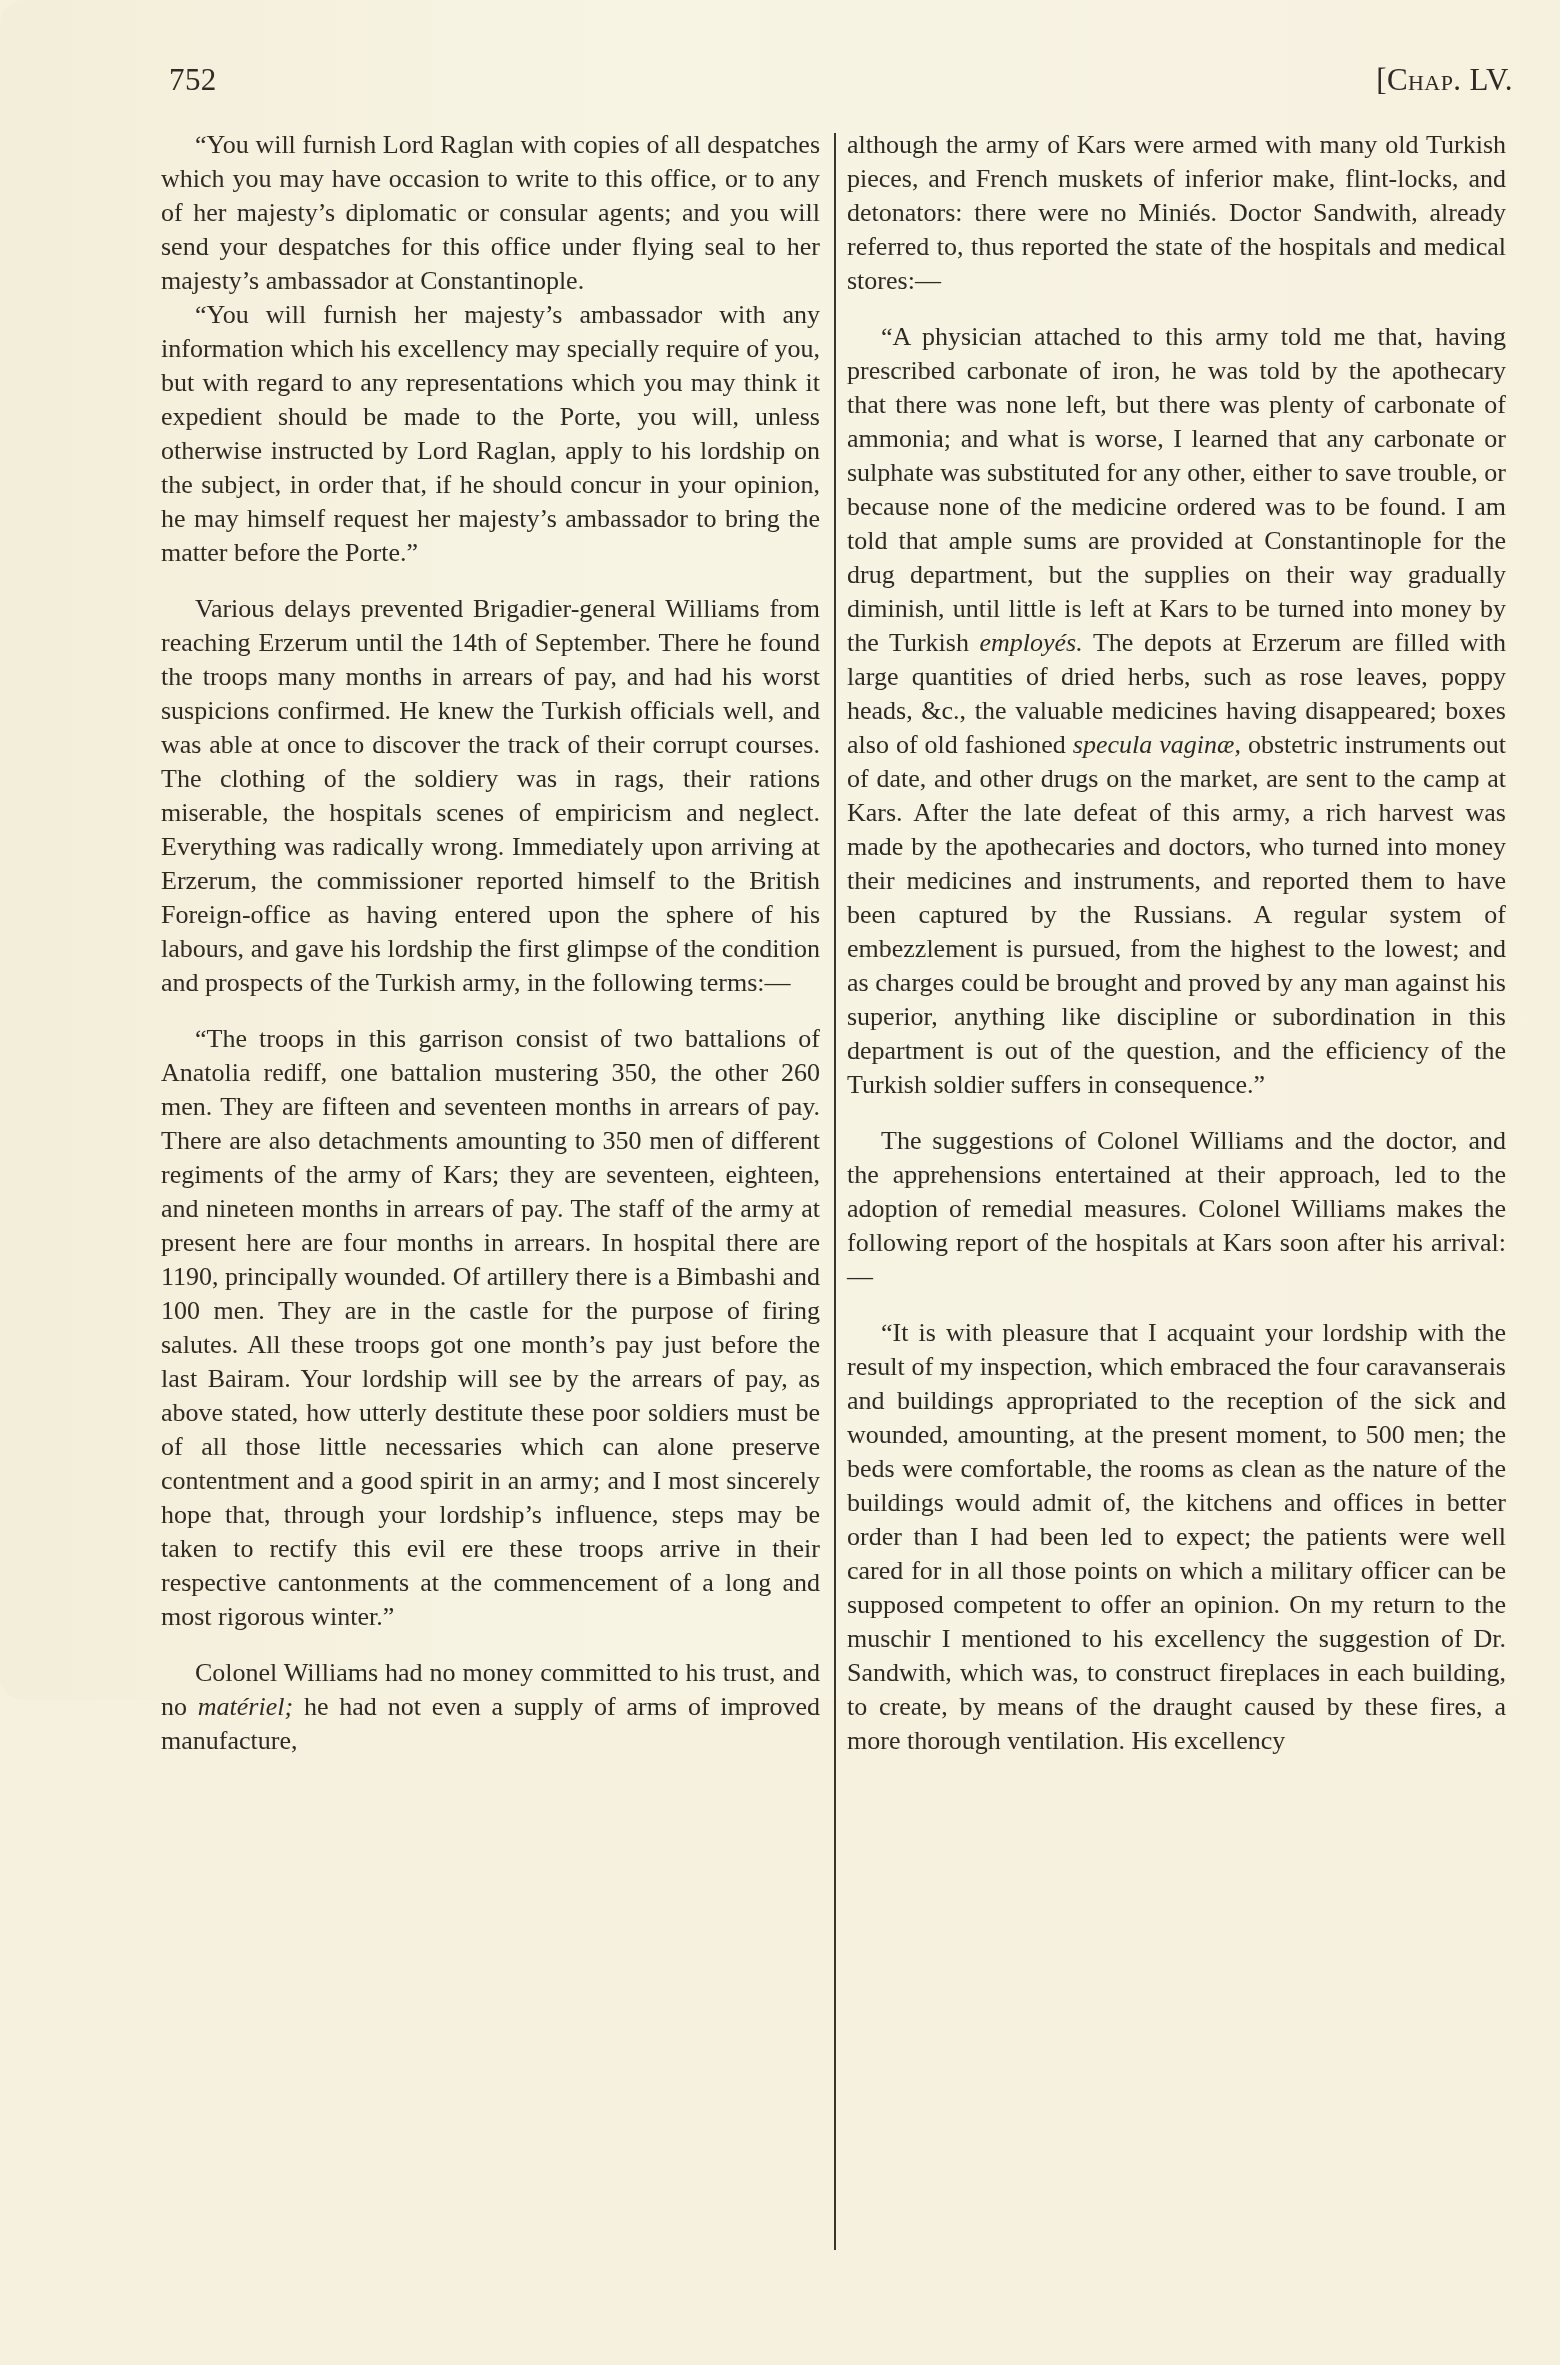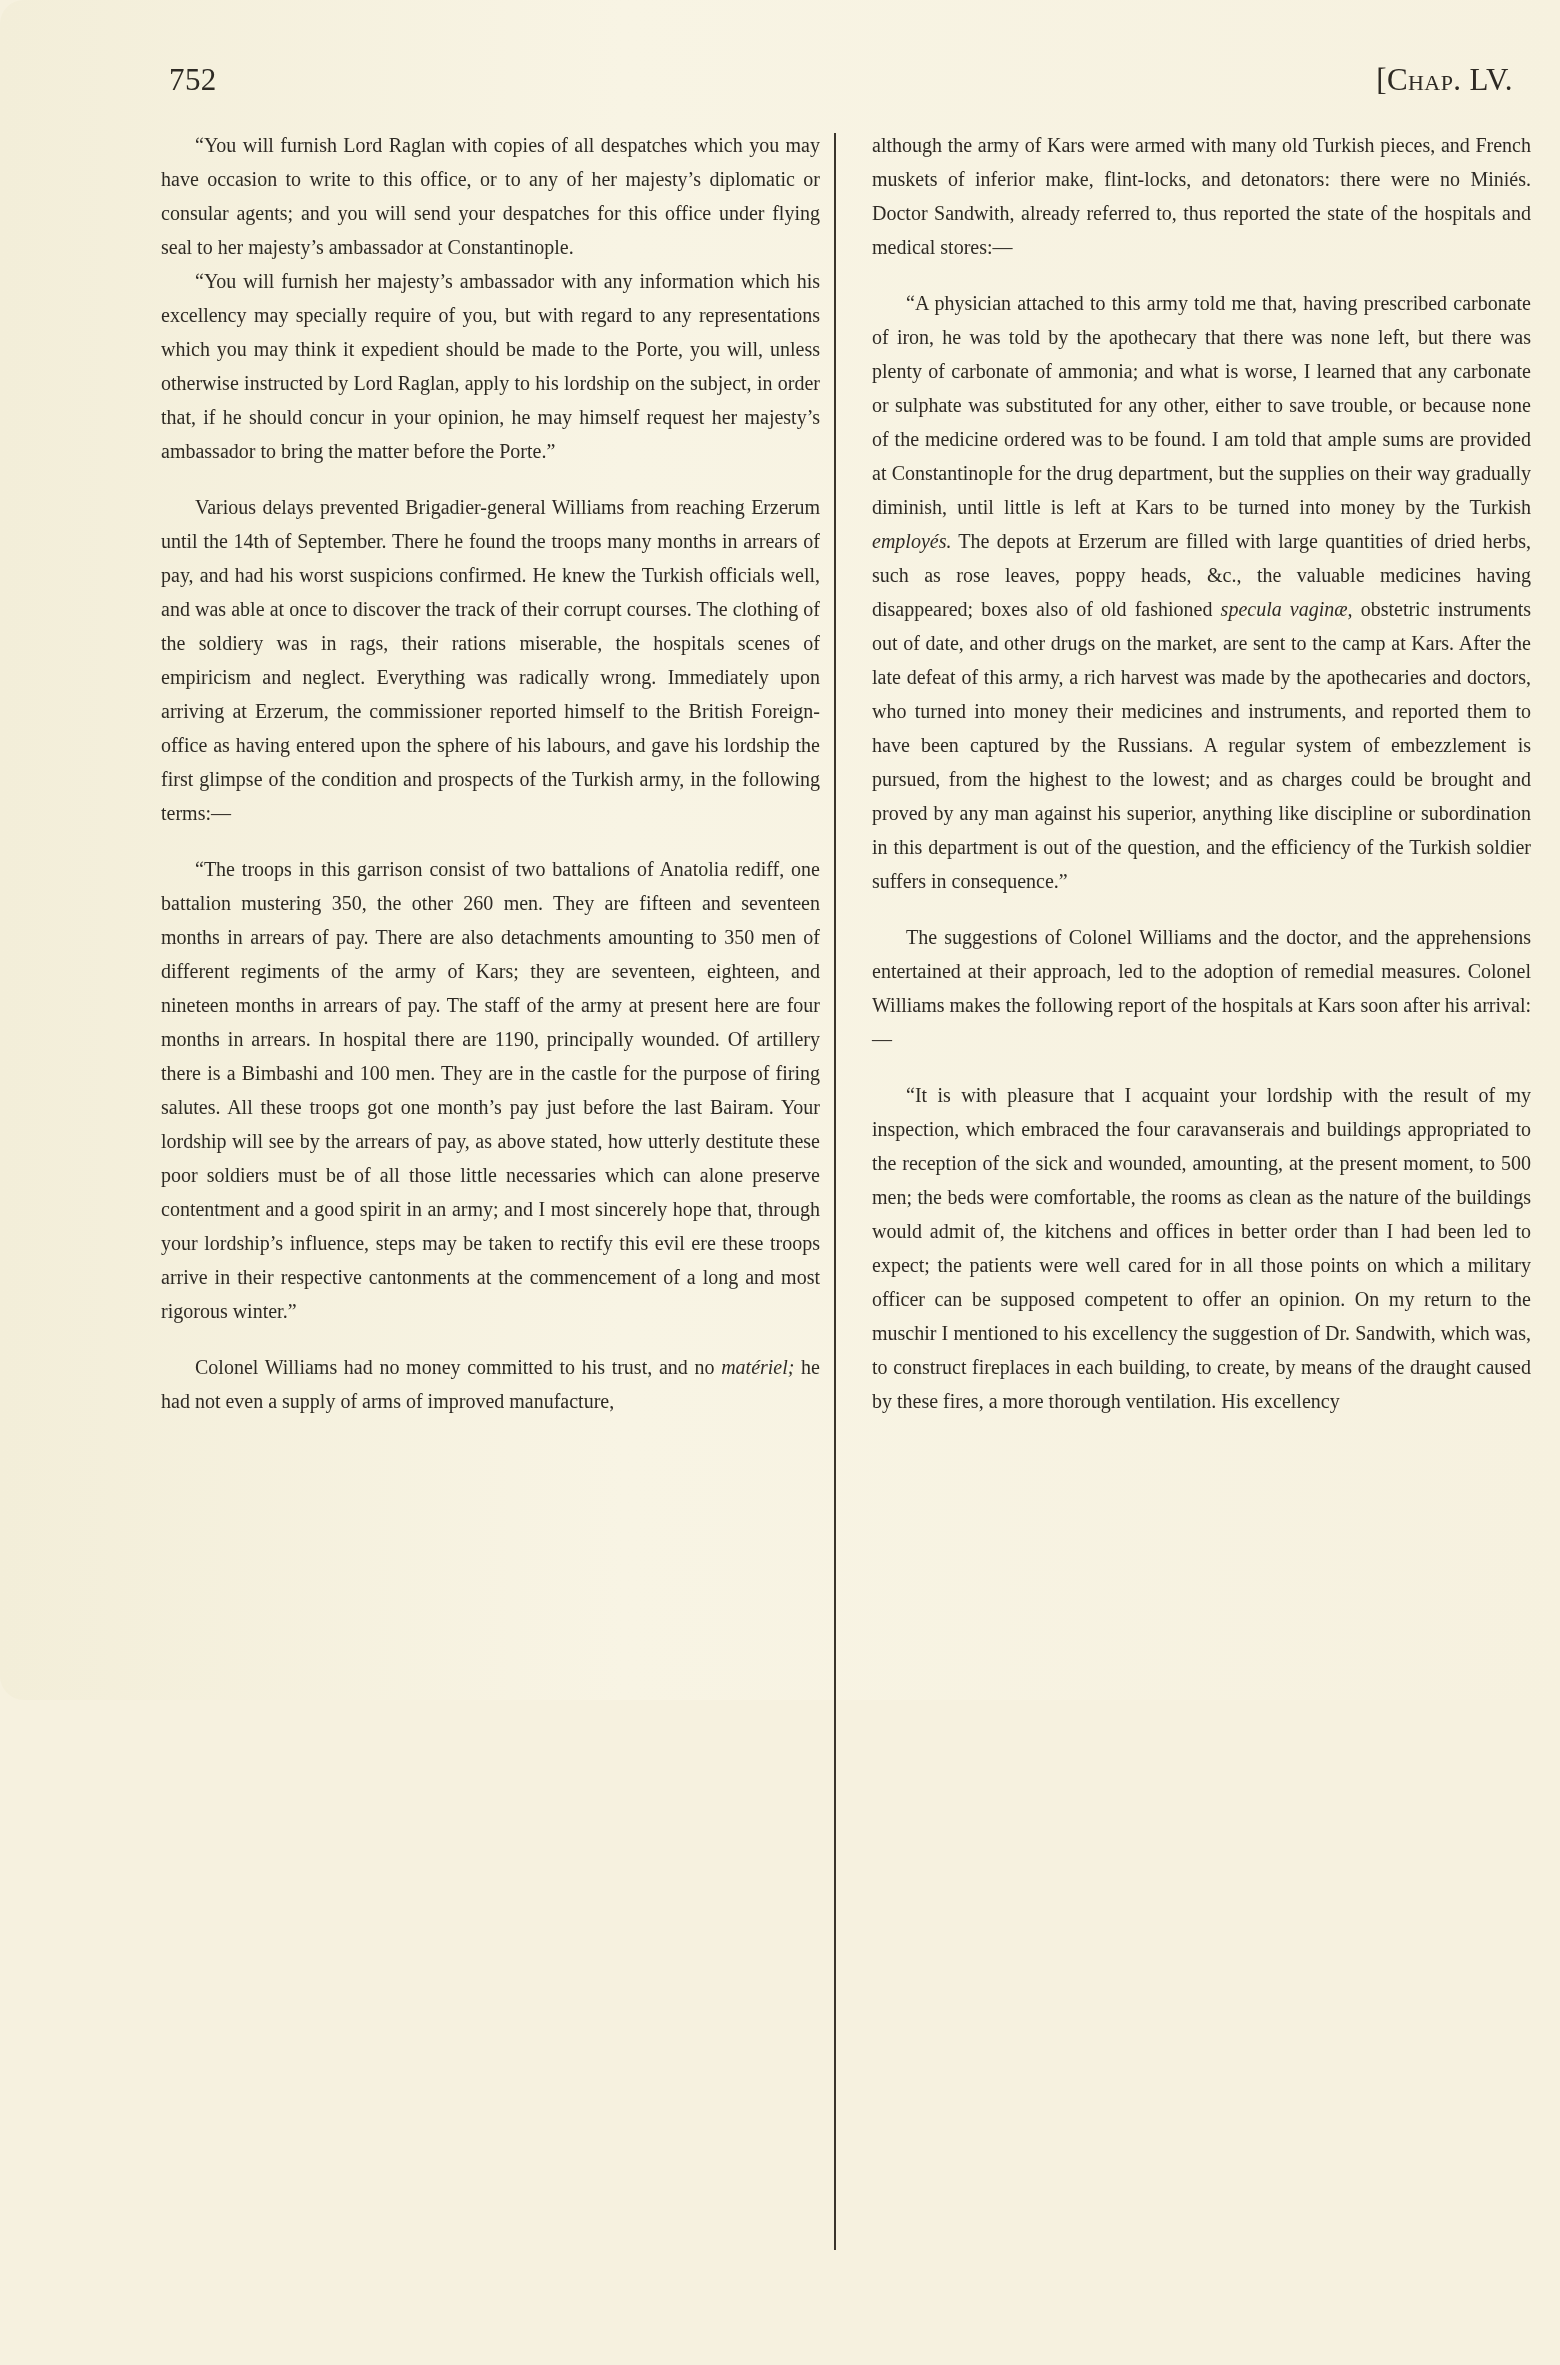--- a/index.html
+++ b/index.html
@@ -30,27 +30,27 @@
       letter-spacing: 0.4px;
     }
     .page-number { position: absolute; left: 0; top: 0; }
     .book-title { position: absolute; left: 308px; top: 0; letter-spacing: 0.9px; }
     .chapter-ref { position: absolute; right: 12px; top: 0; font-variant: small-caps; }
 
     .column {
       position: absolute;
       top: 128px;
       font-family: "Liberation Serif", serif;
-      font-size: 20px;
+      font-size: 26px;
       line-height: 34px;
       text-align: justify;
       hyphens: manual;
     }
     .col-left { left: 161px; width: 659px; }
-    .col-right { left: 872px; width: 659px; }
+    .col-right { left: 847px; width: 659px; }
     .column-divider {
       position: absolute;
       left: 834px;
       top: 133px;
       width: 1.7px;
       height: 2117px;
       background: #3a352d;
     }
     .para { margin: 0; text-indent: 34px; }
     .para.no-indent { text-indent: 0; }

